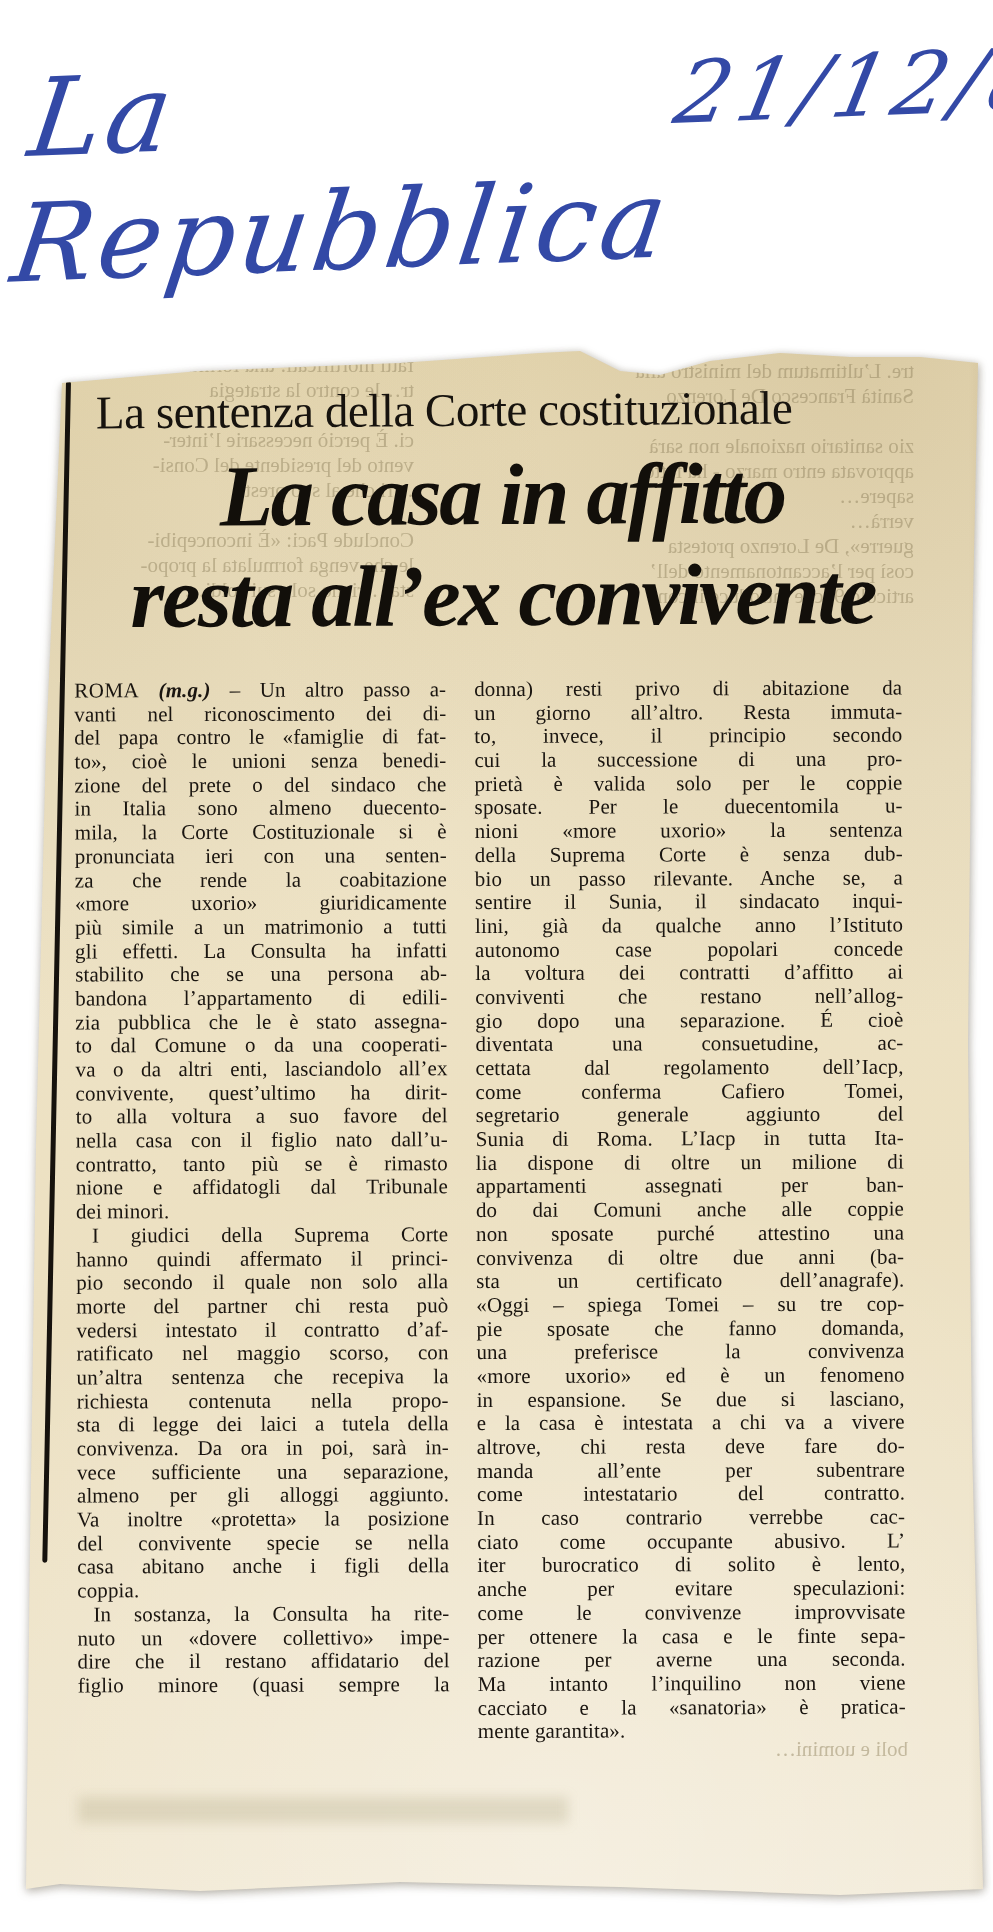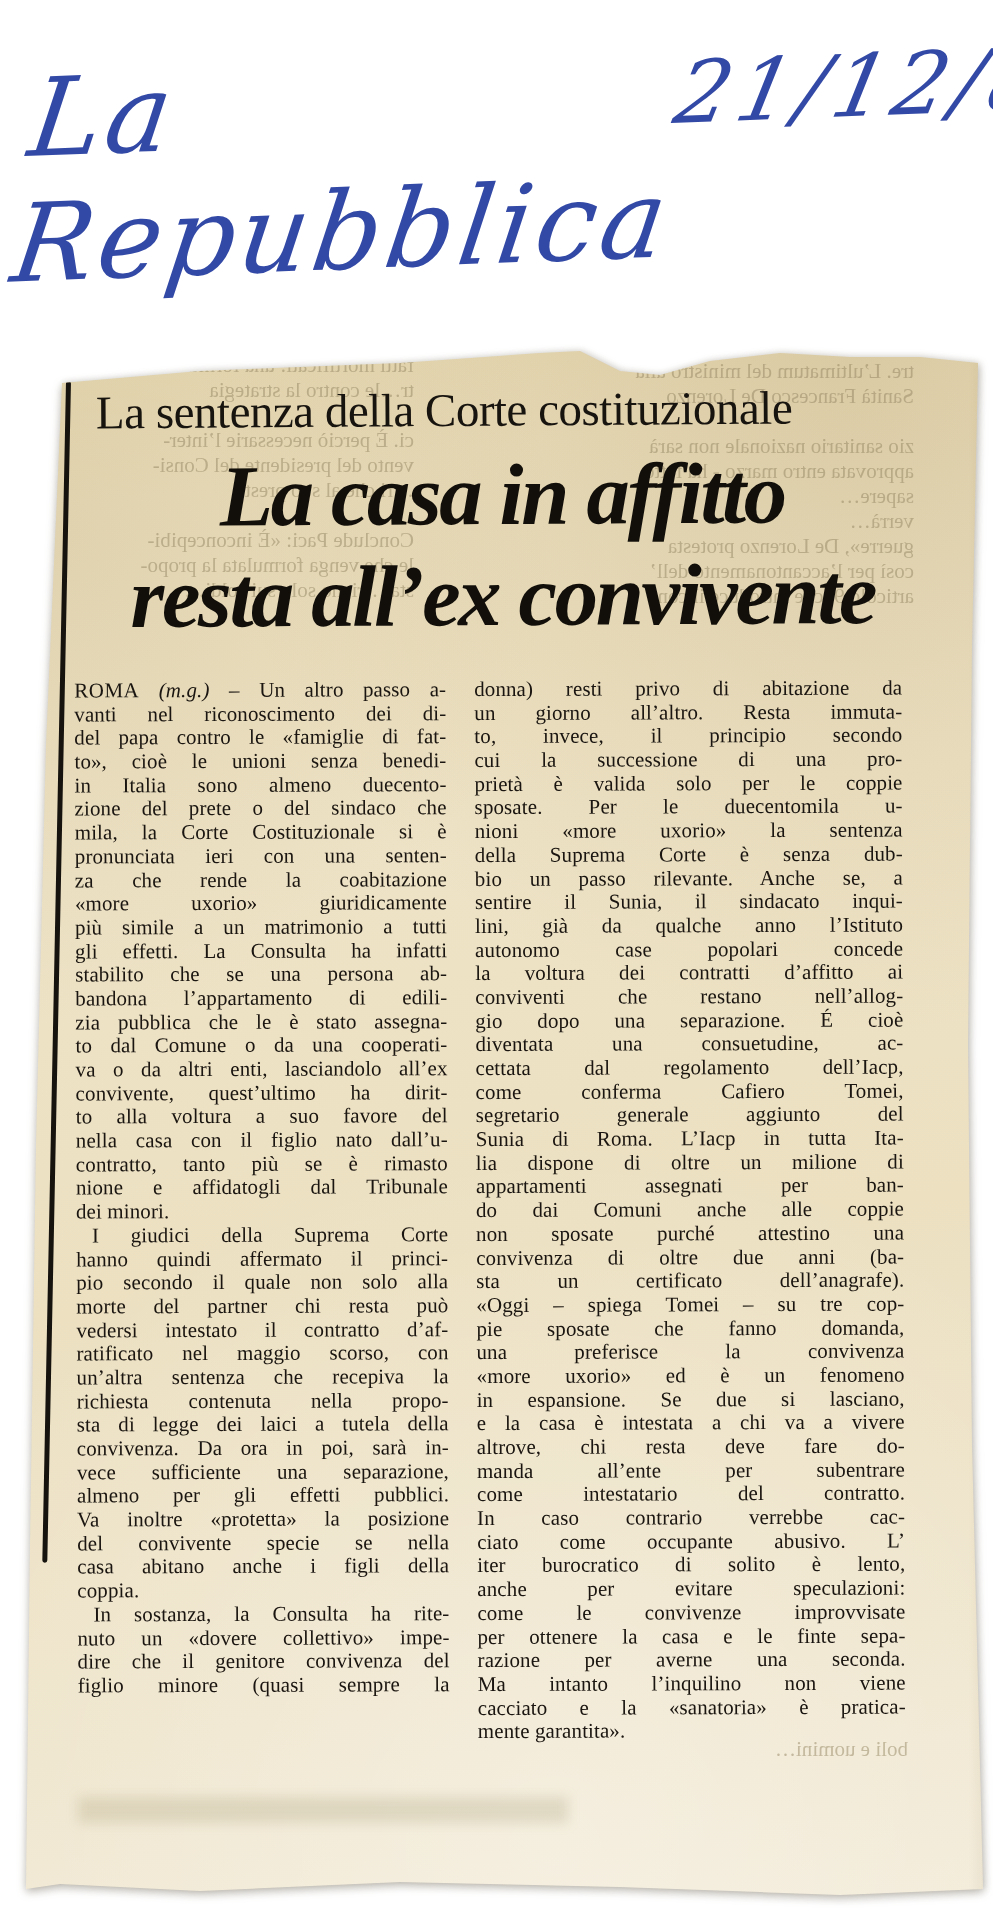--- a/index.html
+++ b/index.html
@@ -106,21 +106,21 @@
   .col1{width:372px;}
   .col2{width:428px;}
   .line{
     font-size:21px;line-height:23.7px;height:23.7px;
     text-align:justify;text-align-last:justify;
     letter-spacing:.1px;
   }
   .line.last{text-align-last:left;}
   .line.ind{text-indent:16px;}
   .lead b{font-weight:normal;letter-spacing:.5px;}
-  .lead i{font-style:italic;}
+  .lead i{font-style:italic;font-weight:bold;}
 </style>
 </head>
 <body>
 
 <div class="handwriting">
   <span class="hw-pub">La Repubblica</span>
   <span class="hw-date">21/12/89</span>
 </div>
 
 <div class="clip-shadow">
@@ -171,22 +171,22 @@
         <div class="line lead">
           <b>ROMA</b>
           <i>(m.g.)</i>
           <span>– Un altro passo a-</span>
         </div>
         <div>
 
         <div class="line">vanti nel riconoscimento dei di-</div>
             <div class="line">del papa contro le «famiglie di fat-</div>
             <div class="line">to», cioè le unioni senza benedi-</div>
+            <div class="line">zione del prete o del sindaco che</div>
             <div class="line">in Italia sono almeno duecento-</div>
-            <div class="line">zione del prete o del sindaco che</div>
             <div class="line">mila, la Corte Costituzionale si è</div>
             <div class="line">pronunciata ieri con una senten-</div>
             <div class="line">za che rende la coabitazione</div>
             <div class="line">«more uxorio» giuridicamente</div>
             <div class="line">più simile a un matrimonio a tutti</div>
             <div class="line">gli effetti. La Consulta ha infatti</div>
             <div class="line">stabilito che se una persona ab-</div>
             <div class="line">bandona l’appartamento di edili-</div>
             <div class="line">zia pubblica che le è stato assegna-</div>
             <div class="line">to dal Comune o da una cooperati-</div>
@@ -201,28 +201,28 @@
             <div class="line">hanno quindi affermato il princi-</div>
             <div class="line">pio secondo il quale non solo alla</div>
             <div class="line">morte del partner chi resta può</div>
             <div class="line">vedersi intestato il contratto d’af-</div>
             <div class="line">ratificato nel maggio scorso, con</div>
             <div class="line">un’altra sentenza che recepiva la</div>
             <div class="line">richiesta contenuta nella propo-</div>
             <div class="line">sta di legge dei laici a tutela della</div>
             <div class="line">convivenza. Da ora in poi, sarà in-</div>
             <div class="line">vece sufficiente una separazione,</div>
-            <div class="line">almeno per gli effetti pubblici.</div>
+            <div class="line">almeno per gli alloggi aggiunto.</div>
             <div class="line">Va inoltre «protetta» la posizione</div>
             <div class="line">del convivente specie se nella</div>
             <div class="line">casa abitano anche i figli della</div>
             <div class="line last">coppia.</div>
             <div class="line ind">In sostanza, la Consulta ha rite-</div>
             <div class="line">nuto un «dovere collettivo» impe-</div>
-            <div class="line">dire che il genitore convivenza del</div>
+            <div class="line">dire che il restano affidatario del</div>
             <div class="line">figlio minore (quasi sempre la</div>
           </div>
       </div>
       <div class="col2">
 
       <div class="line">donna) resti privo di abitazione da</div>
           <div class="line">un giorno all’altro. Resta immuta-</div>
           <div class="line">to, invece, il principio secondo</div>
           <div class="line">cui la successione di una pro-</div>
           <div class="line">prietà è valida solo per le coppie</div>

